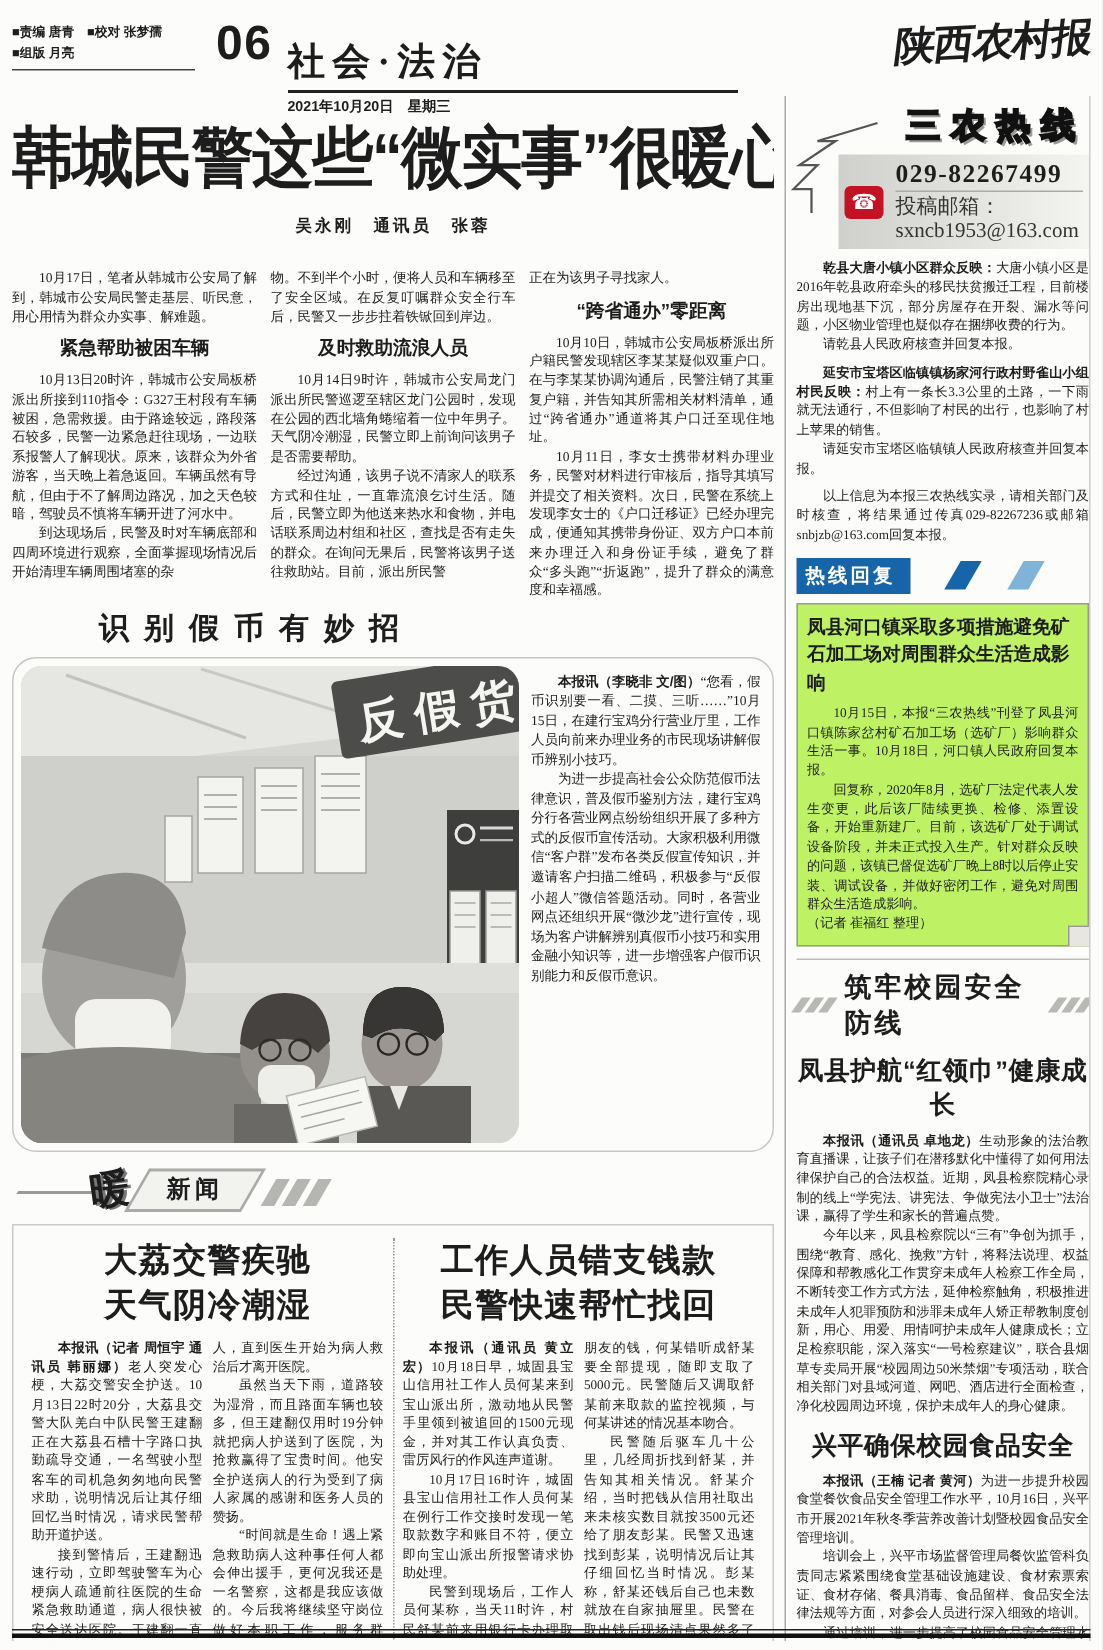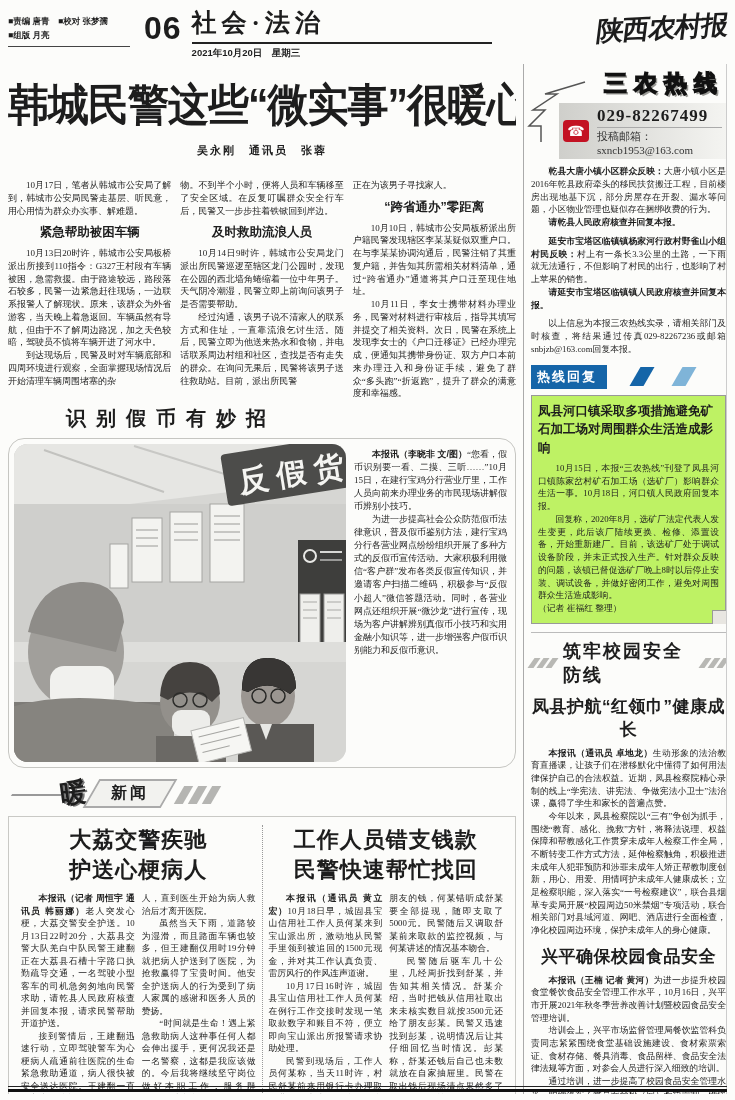--- a/index.html
+++ b/index.html
@@ -11,21 +11,21 @@
     background: #fcfcfa;
     color: #1d1d1d;
     font-family: "Liberation Serif", serif;
     padding: 6px 8px 0 8px;
     overflow: hidden;
   }
   
   .header { display:flex; align-items:flex-start; height:58px; }
   .staff { width:122px; margin-top:8px; font-family:"Liberation Sans",sans-serif; font-size:8.5px; font-weight:bold; line-height:1.7; border-bottom:1px solid #444; padding-bottom:3px; }
   .pageno { font-family:"Liberation Sans",sans-serif; font-size:32px; font-weight:900; margin:4px 10px 0 14px; letter-spacing:1px; }
-  .section-wrap { margin-top:0; width:300px; }
+  .section-wrap { margin-top:18px; width:300px; }
   .section-title { font-size:25px; font-weight:900; letter-spacing:5px; border-bottom:2px solid #222; padding-bottom:3px; }
   .edition-date { font-size:9.5px; font-weight:bold; padding-top:3px; font-family:"Liberation Sans",sans-serif; }
   .masthead { margin-left:auto; margin-top:4px; font-size:27px; font-weight:bold; transform:skewX(-10deg) rotate(-3deg); letter-spacing:-1px; }
   
   .content { display:flex; height:1030px; }
   .main-left { width:508px; overflow:hidden; }
   .sidebar { flex:1; margin-left:7px; padding-left:7px; border-left:1px solid #aaa; border-right:1px solid #ccc; overflow:hidden; }
   
   .headline { font-family:"Liberation Sans",sans-serif; font-size:41px; font-weight:900; letter-spacing:-1px; text-align:center; margin:14px 0 6px 0; transform:scaleY(1.08); white-space:nowrap; }
   .byline { text-align:center; font-size:11px; font-weight:bold; letter-spacing:2px; margin:10px 0 8px; }
@@ -58,24 +58,24 @@
   .b-cols .col { flex:1; }
   .b-cols b { font-family:"Liberation Sans",sans-serif; }
   
   .hotline-head { position:relative; margin-top:4px; }
   .callout-line { position:absolute; left:-4px; top:12px; }
   .hotline-logo { text-align:right; font-family:"Liberation Sans",sans-serif; font-size:23px; font-weight:900; letter-spacing:7px; color:#fff; -webkit-text-stroke:1.4px #111; text-shadow:2px 2px 0 #9a9a96; padding-right:2px; }
   .phone-row { display:flex; align-items:center; margin:4px 0 6px 28px; background:linear-gradient(90deg,#cfcfcb,#f4f4f1); padding:3px 4px; }
   .phone-icon { width:26px; height:22px; background:#c31223; border-radius:4px; color:#fff; font-size:14px; display:flex; align-items:center; justify-content:center; flex:none; }
   .phone-txt { margin-left:8px; }
   .phone-number { font-size:17px; font-weight:bold; font-family:"Liberation Serif",serif; letter-spacing:1px; }
-  .phone-email { font-size:11px; color:#333; border-top:1px solid #aaa; margin-top:1px; padding-top:1px; }
+  .phone-email { font-size:14px; color:#333; border-top:1px solid #aaa; margin-top:1px; padding-top:1px; }
   .hl-item, .hl-note { font-size:8.8px; line-height:1.45; text-align:justify; margin-top:6px; }
   .hl-item b { font-family:"Liberation Sans",sans-serif; }
-  .hl-reply { font-weight:bold; font-family:"Liberation Sans",sans-serif; text-indent:2em; }
+  .hl-reply { font-weight:normal; font-family:"Liberation Sans",sans-serif; text-indent:2em; }
   .reply-banner { margin:9px 0 6px; display:flex; align-items:center;gap:24px; }
   .reply-banner-box { background:#1565a8; color:#fff; font-family:"Liberation Sans",sans-serif; font-weight:900; font-size:13px; letter-spacing:2px; padding:3px 10px 3px 6px; }
   .reply-banner i { width:14px; height:19px; transform:skewX(-30deg); margin-left:4px; }
   .rb1 { background:#1565a8; } .rb2 { background:#7fb4d8; }
   .reply-box { border:1px solid #999; padding:6px 6px 8px; position:relative; background:#bef264; }
   .reply-box:after { content:""; position:absolute; right:-1px; bottom:-1px; width:13px; height:13px; background:#e8e6e1; border-left:1px solid #999; border-top:1px solid #999; }
   .reply-title { font-size:12.5px; font-weight:900; line-height:1.5; font-family:"Liberation Sans",sans-serif; margin-bottom:4px; }
   .reply-box p { font-size:8.8px; line-height:1.45; text-align:justify; }
   .reply-credit { text-align:right; font-size:8.8px; }
   .sb-divider { border-top:1px solid #bbb; margin:8px 0 6px; }
@@ -230,25 +230,25 @@
             <i></i>
             <i></i>
             <i></i>
           </div>
       </div>
 
       <div class="bottom-box">
         <div class="b-art">
           <div class="b-title">
             <div>大荔交警疾驰</div>
-            <div>护送心梗病人</div>
+            <div>天气阴冷潮湿</div>
           </div>
           <div class="b-cols">
             <div class="col">
-              <p class="ind"><b>本报讯（记者 周恒宇 通讯员 韩丽娜）</b><span>老人突发心梗，大荔交警安全护送。10月13日22时20分，大荔县交警大队羌白中队民警王建翻正在大荔县石槽十字路口执勤疏导交通，一名驾驶小型客车的司机急匆匆地向民警求助，请乾县人民政府核查并回复本报，请求民警帮助开道护送。</span></p>
+              <p class="ind"><b>本报讯（记者 周恒宇 通讯员 韩丽娜）</b><span>老人突发心梗，大荔交警安全护送。10月13日22时20分，大荔县交警大队羌白中队民警王建翻正在大荔县石槽十字路口执勤疏导交通，一名驾驶小型客车的司机急匆匆地向民警求助，说明情况后让其仔细回忆当时情况，请求民警帮助开道护送。</span></p>
               <p class="ind">接到警情后，王建翻迅速行动，立即驾驶警车为心梗病人疏通前往医院的生命紧急救助通道，病人很快被安全送达医院。王建翻一直在旁边照看病</p>
             </div>
             <div class="col">
               <p>人，直到医生开始为病人救治后才离开医院。</p>
               <p class="ind">虽然当天下雨，道路较为湿滑，而且路面车辆也较多，但王建翻仅用时19分钟就把病人护送到了医院，为抢救赢得了宝贵时间。他安全护送病人的行为受到了病人家属的感谢和医务人员的赞扬。</p>
               <p class="ind">“时间就是生命！遇上紧急救助病人这种事任何人都会伸出援手，更何况我还是一名警察，这都是我应该做的。今后我将继续坚守岗位做好本职工作，服务群众。”王建翻说。</p>
             </div>
           </div>
         </div>
         <div class="b-art">

